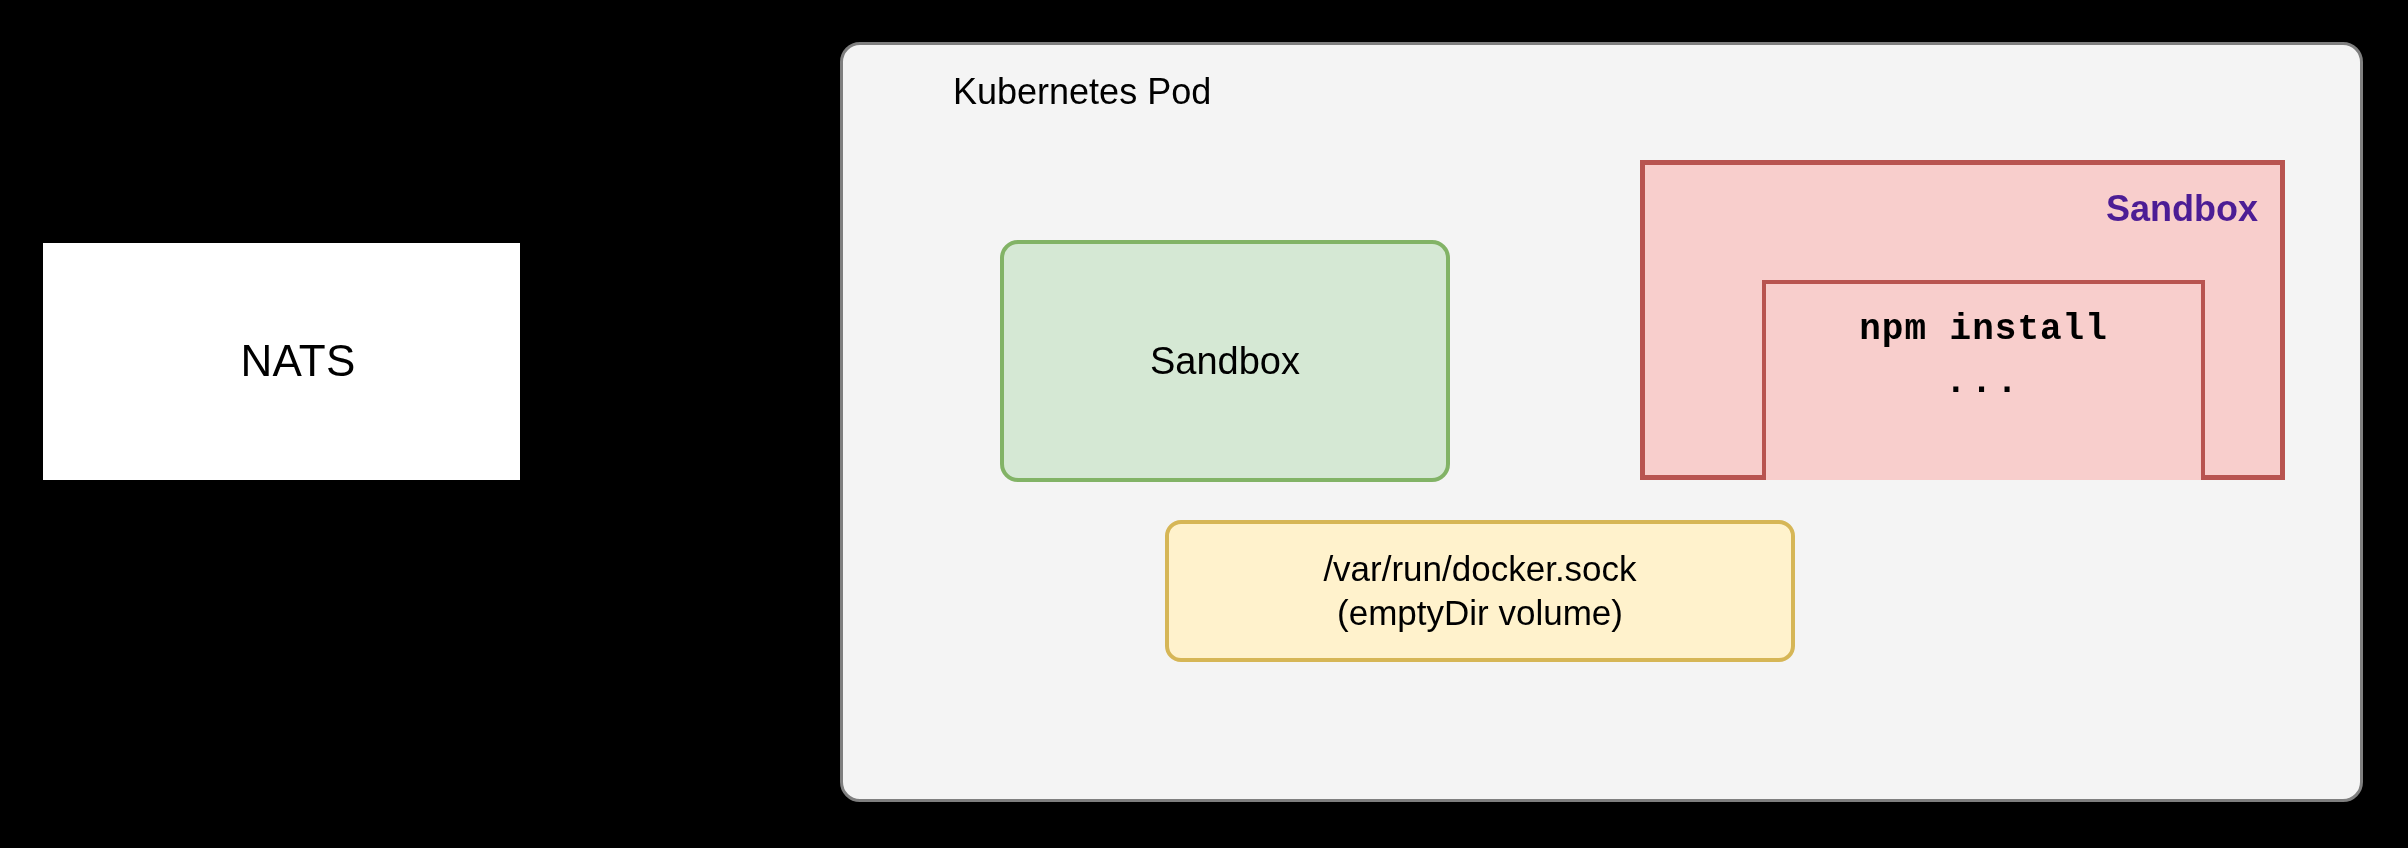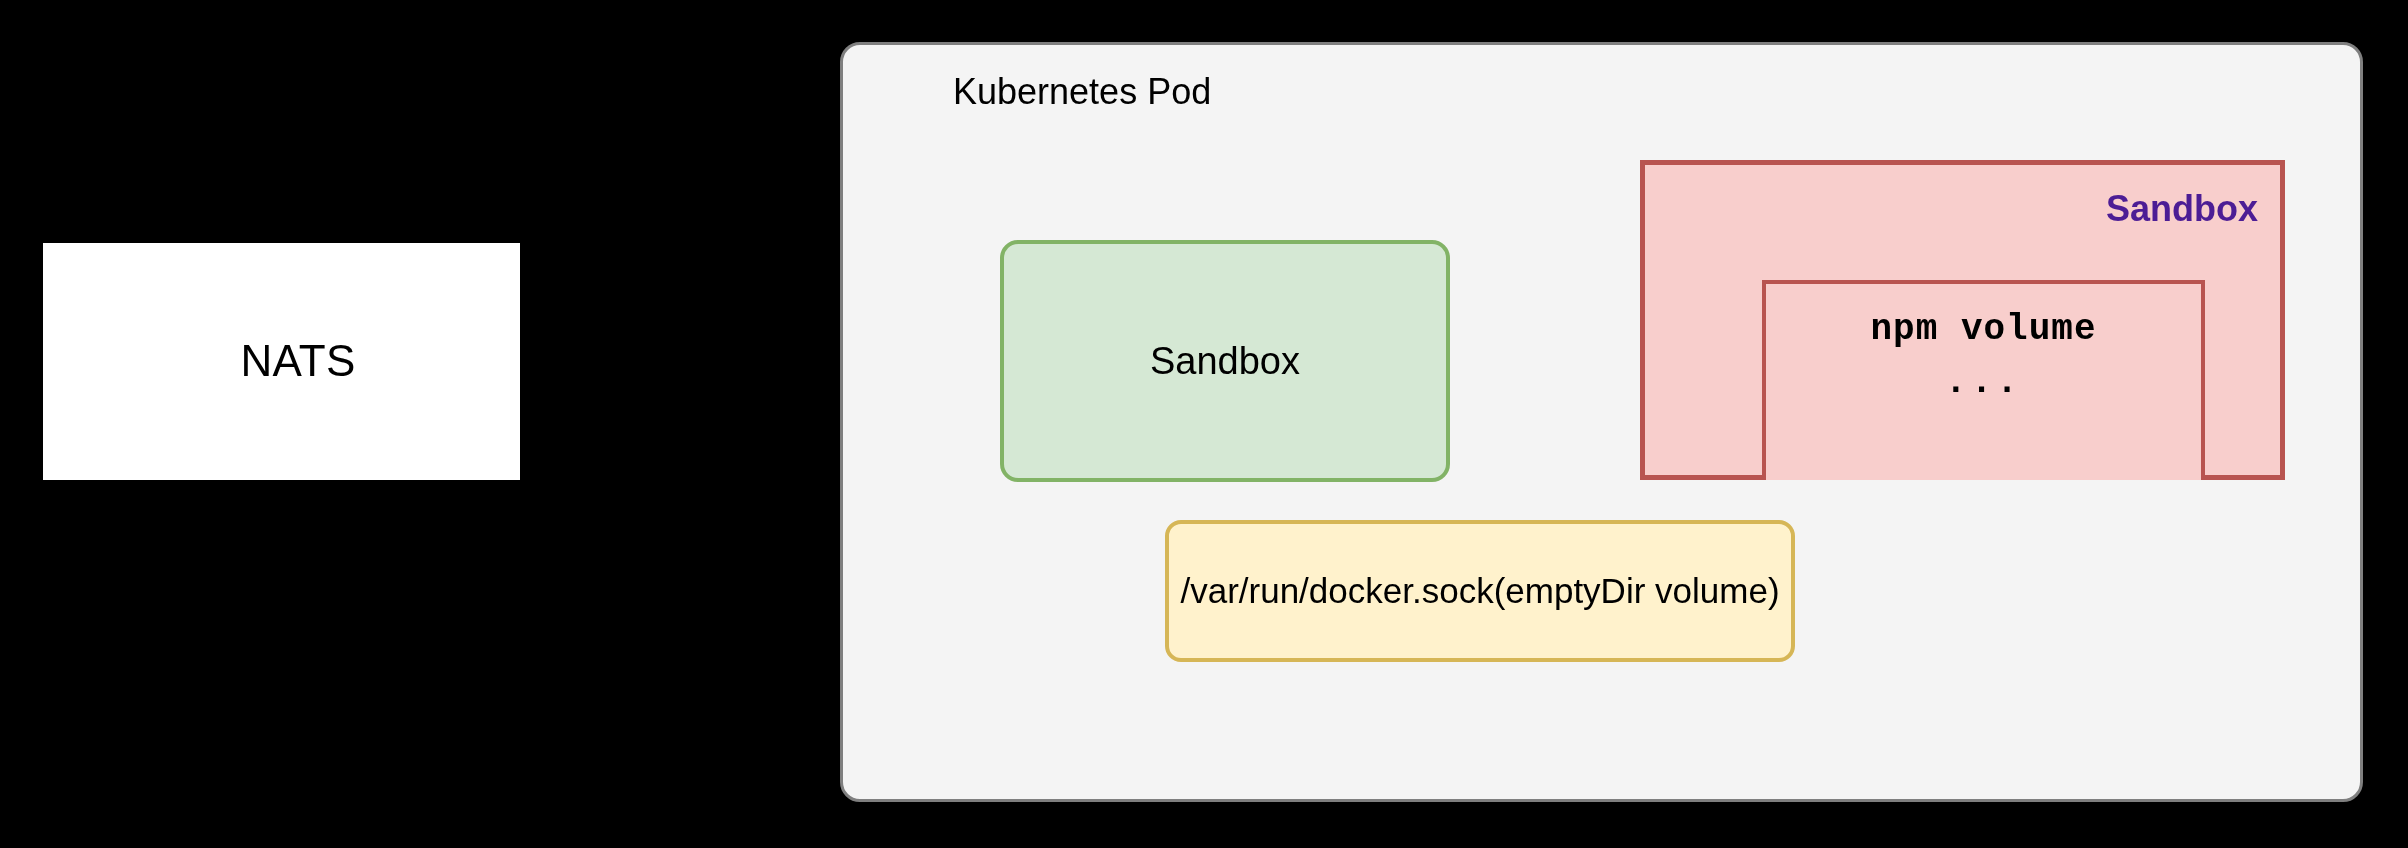--- a/index.html
+++ b/index.html
@@ -153,20 +153,21 @@
     position: absolute;
     left: 1165px;
     top: 520px;
     width: 630px;
     height: 142px;
     background: #fff2cc;
     border: 4px solid #d6b656;
     border-radius: 16px;
     box-sizing: border-box;
     display: flex;
+    flex-direction: column;
     align-items: center;
     justify-content: center;
   }
   .volume-line {
     font-family: "Liberation Sans", sans-serif;
     font-size: 35px;
     color: #000000;
     line-height: 1.25;
     white-space: nowrap;
   }
@@ -193,21 +194,21 @@
 
   <div class="executor-node">
     <span class="executor-label">Sandbox</span>
   </div>
 
   <div class="sandbox-node">
     <span class="sandbox-label">Sandbox</span>
   </div>
 
   <div class="cmd-node">
-    <span class="cmd-line">npm volume</span>
+    <span class="cmd-line">npm install</span>
     <span class="cmd-line dots">...</span>
   </div>
 
   <div class="volume-node">
     <span class="volume-line">/var/run/docker.sock</span>
     <span class="volume-line">(emptyDir volume)</span>
   </div>
 
 </div>
 

